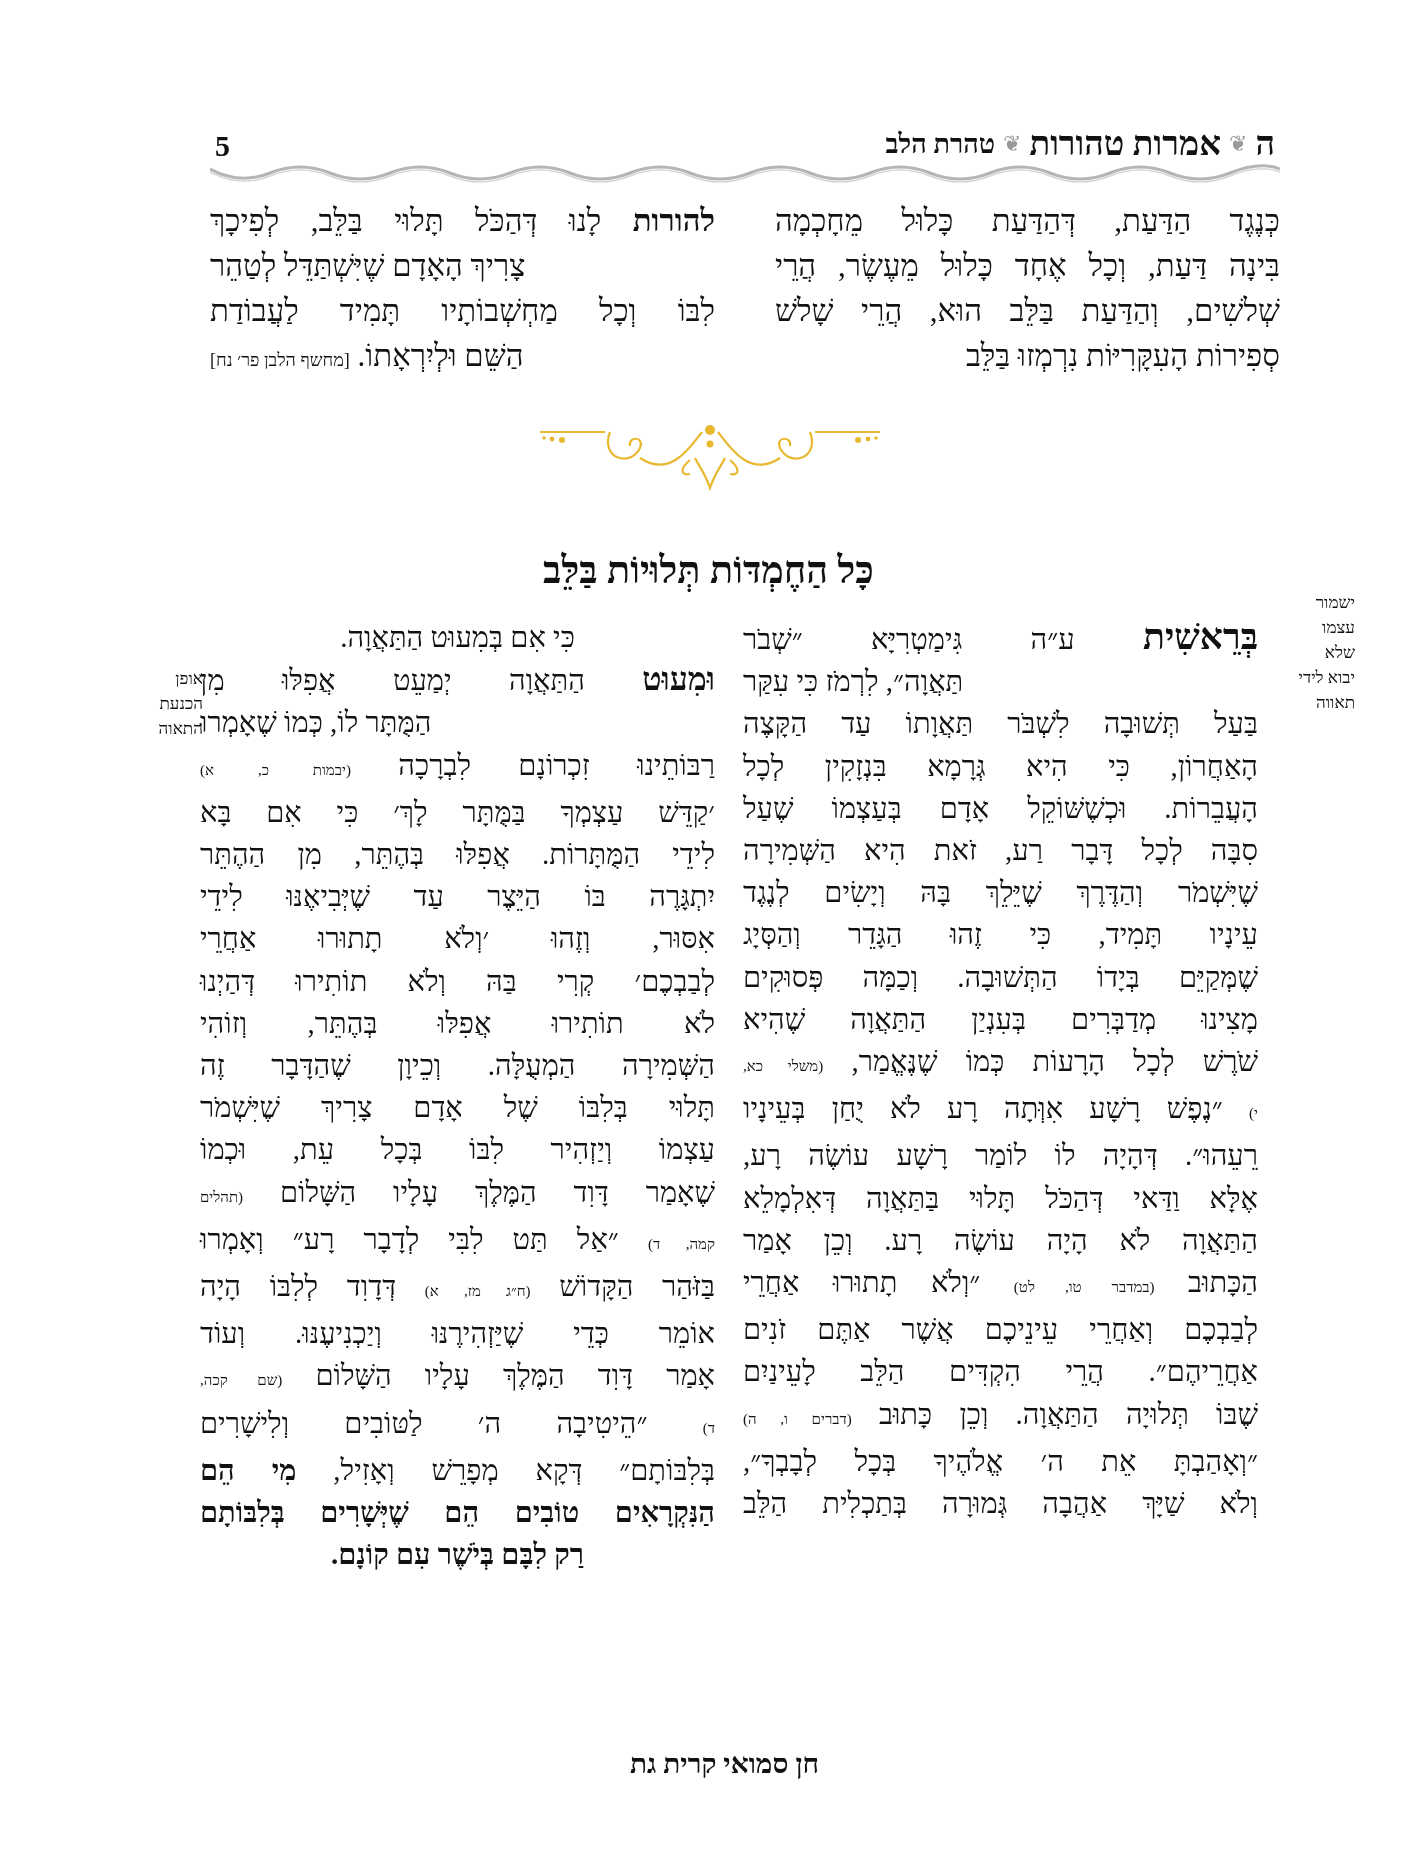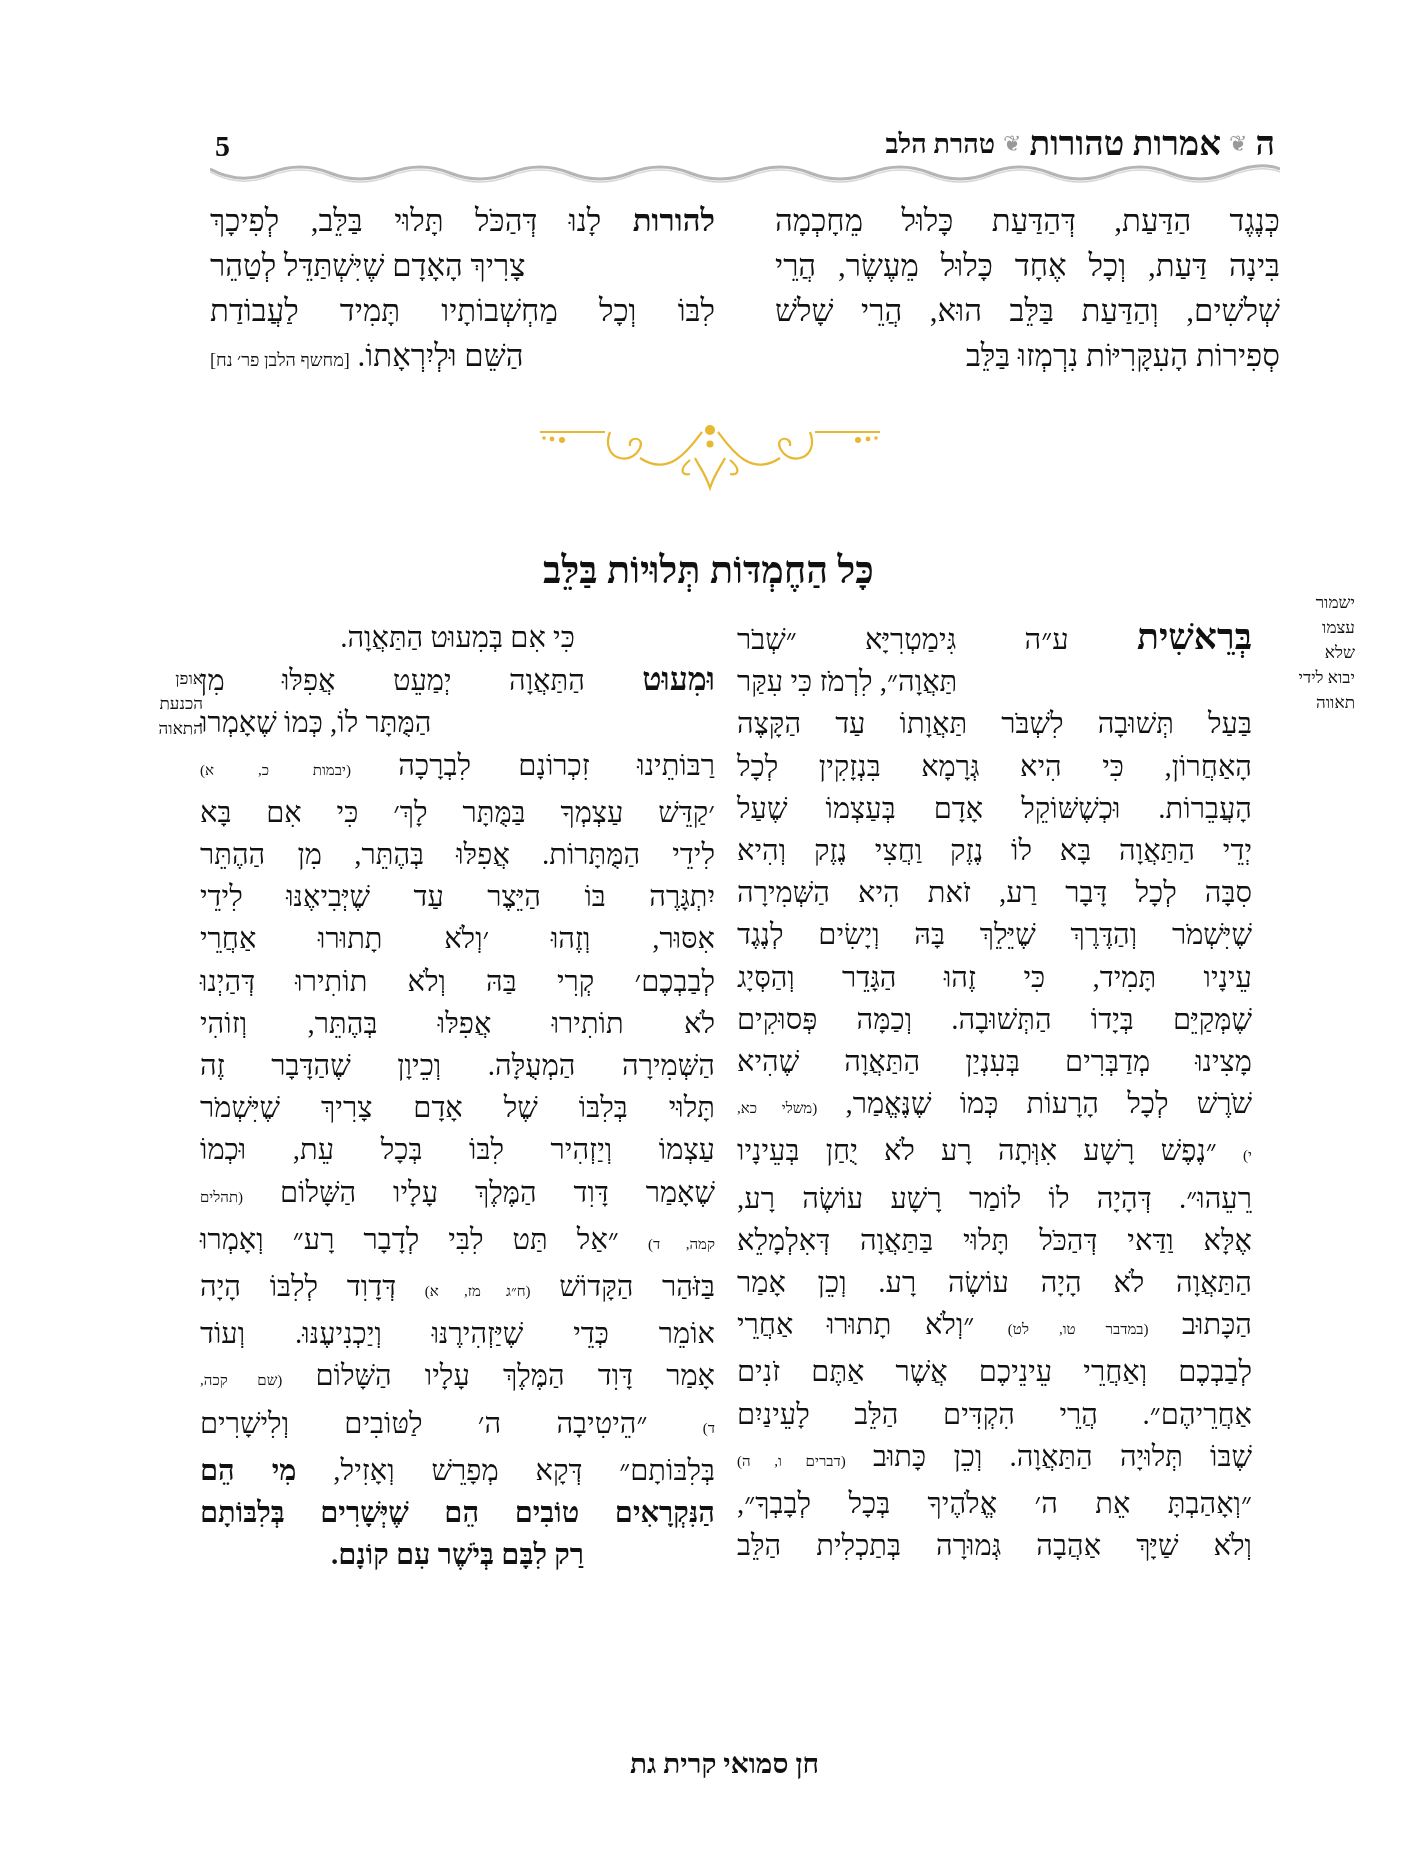--- a/index.html
+++ b/index.html
@@ -27,21 +27,21 @@
 
   .ornament { position:absolute; left:530px; top:418px; width:360px; height:74px; }
 
   
   .section-title { position:absolute; left:0; width:1417px; top:548px; text-align:center; direction:rtl;
                    font-family:"Liberation Serif",serif; font-weight:bold; font-size:38px; }
 
   
   .main { position:absolute; top:616px; left:200px; width:1060px; }
   .main .col .line { font-size:29px; line-height:42.2px; white-space:nowrap; }
-  .main-right { right:8px; width:515px; }
+  .main-right { right:2px; width:515px; }
   .main-left { left:0; width:515px; }
   .lead { font-weight:bold; font-size:36px; }
   .bold { font-weight:bold; }
   .ref { font-size:15px; }
   .center { text-align:center !important; text-align-last:center !important; }
 
   .margin-note { position:absolute; direction:rtl; font-family:"Liberation Serif",serif; font-size:17px; line-height:25px; text-align:right; }
   .mn-right { left:1275px; top:590px; width:80px; }
   .mn-left { left:143px; top:666px; width:60px; }
 
@@ -120,21 +120,20 @@
   <div>התאוה</div>
 </div>
 
 <div class="main">
   <div class="col main-right">
     <div class="line"><span class="lead">בְּרֵאשִׁית</span><span> ע״ה גִּימַטְרִיָּא ״שְׁבֹר</span></div>
     <div class="line" style="text-align-last:left;">תַּאֲוָה״, לִרְמֹז כִּי עִקַּר</div>
     <div class="line">בַּעַל תְּשׁוּבָה לִשְׁבֹּר תַּאֲוָתוֹ עַד הַקָּצֶה</div>
     <div class="line">הָאַחֲרוֹן, כִּי הִיא גְּרָמָא בִּנְזָקִין לְכָל</div>
     <div class="line">הָעֲבֵרוֹת. וּכְשֶׁשּׁוֹקֵל אָדָם בְּעַצְמוֹ שֶׁעַל</div>
-    <div class="line">יְדֵי הַתַּאֲוָה בָּא לוֹ נֶזֶק וַחֲצִי נֶזֶק וְהִיא</div>
     <div class="line">סִבָּה לְכָל דָּבָר רַע, זֹאת הִיא הַשְּׁמִירָה</div>
     <div class="line">שֶׁיִּשְׁמֹר וְהַדֶּרֶךְ שֶׁיֵּלֵךְ בָּהּ וְיָשִׂים לְנֶגֶד</div>
     <div class="line">עֵינָיו תָּמִיד, כִּי זֶהוּ הַגָּדֵר וְהַסְּיָג</div>
     <div class="line">שֶׁמְּקַיֵּם בְּיָדוֹ הַתְּשׁוּבָה. וְכַמָּה פְּסוּקִים</div>
     <div class="line">מָצִינוּ מְדַבְּרִים בְּעִנְיַן הַתַּאֲוָה שֶׁהִיא</div>
     <div class="line"><span>שֹׁרֶשׁ לְכָל הָרָעוֹת כְּמוֹ שֶׁנֶּאֱמַר,</span> <span class="ref">(משלי כא,</span></div>
     <div class="line"><span class="ref">י)</span> <span>״נֶפֶשׁ רָשָׁע אִוְּתָה רָע לֹא יֻחַן בְּעֵינָיו</span></div>
     <div class="line">רֵעֵהוּ״. דְּהָיָה לוֹ לוֹמַר רָשָׁע עוֹשֶׂה רָע,</div>
     <div class="line">אֶלָּא וַדַּאי דְּהַכֹּל תָּלוּי בַּתַּאֲוָה דְּאִלְמָלֵא</div>
     <div class="line">הַתַּאֲוָה לֹא הָיָה עוֹשֶׂה רָע. וְכֵן אָמַר</div>

